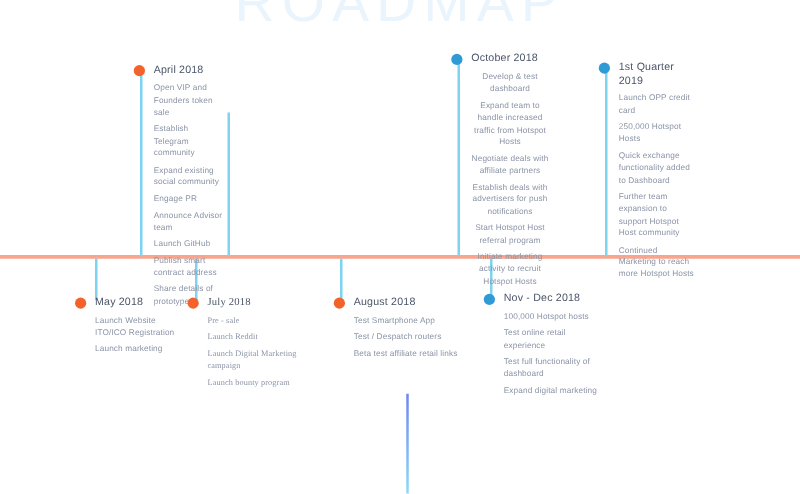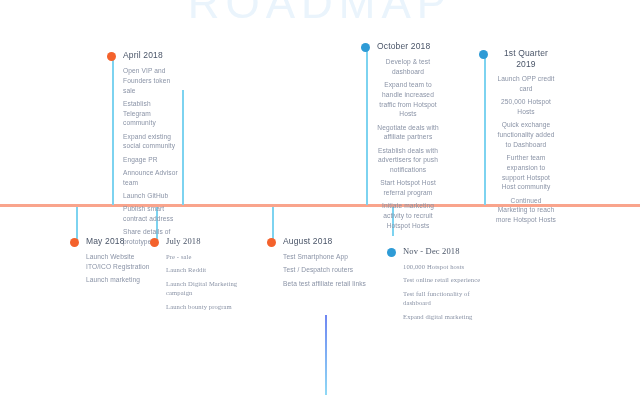--- a/index.html
+++ b/index.html
@@ -113,35 +113,35 @@
     <ul class="ms-items ms-body">
       <li>Develop &amp; test dashboard</li>
       <li>Expand team to handle increased traffic from Hotspot Hosts</li>
       <li>Negotiate deals with affiliate partners</li>
       <li>Establish deals with advertisers for push notifications</li>
       <li>Start Hotspot Host referral program</li>
       <li>Initiate marketing activity to recruit Hotspot Hosts</li>
     </ul>
   </div>
 
-  <div class="milestone" style="left:479px;top:48px;width:78px;text-align:center;">
+  <div class="milestone" style="left:479px;top:48px;width:78px;">
     <div class="ms-head">
       <span class="dot blue"></span>
       <span class="ms-date">1st Quarter 2019</span>
     </div>
     <ul class="ms-items ms-body">
       <li>Launch OPP credit card</li>
       <li>250,000 Hotspot Hosts</li>
       <li>Quick exchange functionality added to Dashboard</li>
       <li>Further team expansion to support Hotspot Host community</li>
       <li>Continued Marketing to reach more Hotspot Hosts</li>
     </ul>
   </div>
 
-  <div class="milestone" style="left:70px;top:236px;width:80px;">
+  <div class="milestone" style="left:60px;top:236px;width:80px;">
     <div class="ms-head">
       <span class="dot orange"></span>
       <span class="ms-date">May 2018</span>
     </div>
     <ul class="ms-items ms-body">
       <li>Launch Website ITO/ICO Registration</li>
       <li>Launch marketing</li>
     </ul>
   </div>
 
@@ -163,21 +163,21 @@
       <span class="dot orange"></span>
       <span class="ms-date">August 2018</span>
     </div>
     <ul class="ms-items ms-body">
       <li>Test Smartphone App</li>
       <li>Test / Despatch routers</li>
       <li>Beta test affiliate retail links</li>
     </ul>
   </div>
 
-  <div class="milestone" style="left:387px;top:246px;width:96px;font-family:Liberation Serif, serif;">
+  <div class="milestone" style="left:387px;top:233px;width:96px;">
     <div class="ms-head">
       <span class="dot blue"></span>
       <span class="ms-date">Nov - Dec 2018</span>
     </div>
     <ul class="ms-items ms-body">
       <li>100,000 Hotspot hosts</li>
       <li>Test online retail experience</li>
       <li>Test full functionality of dashboard</li>
       <li>Expand digital marketing</li>
     </ul>

